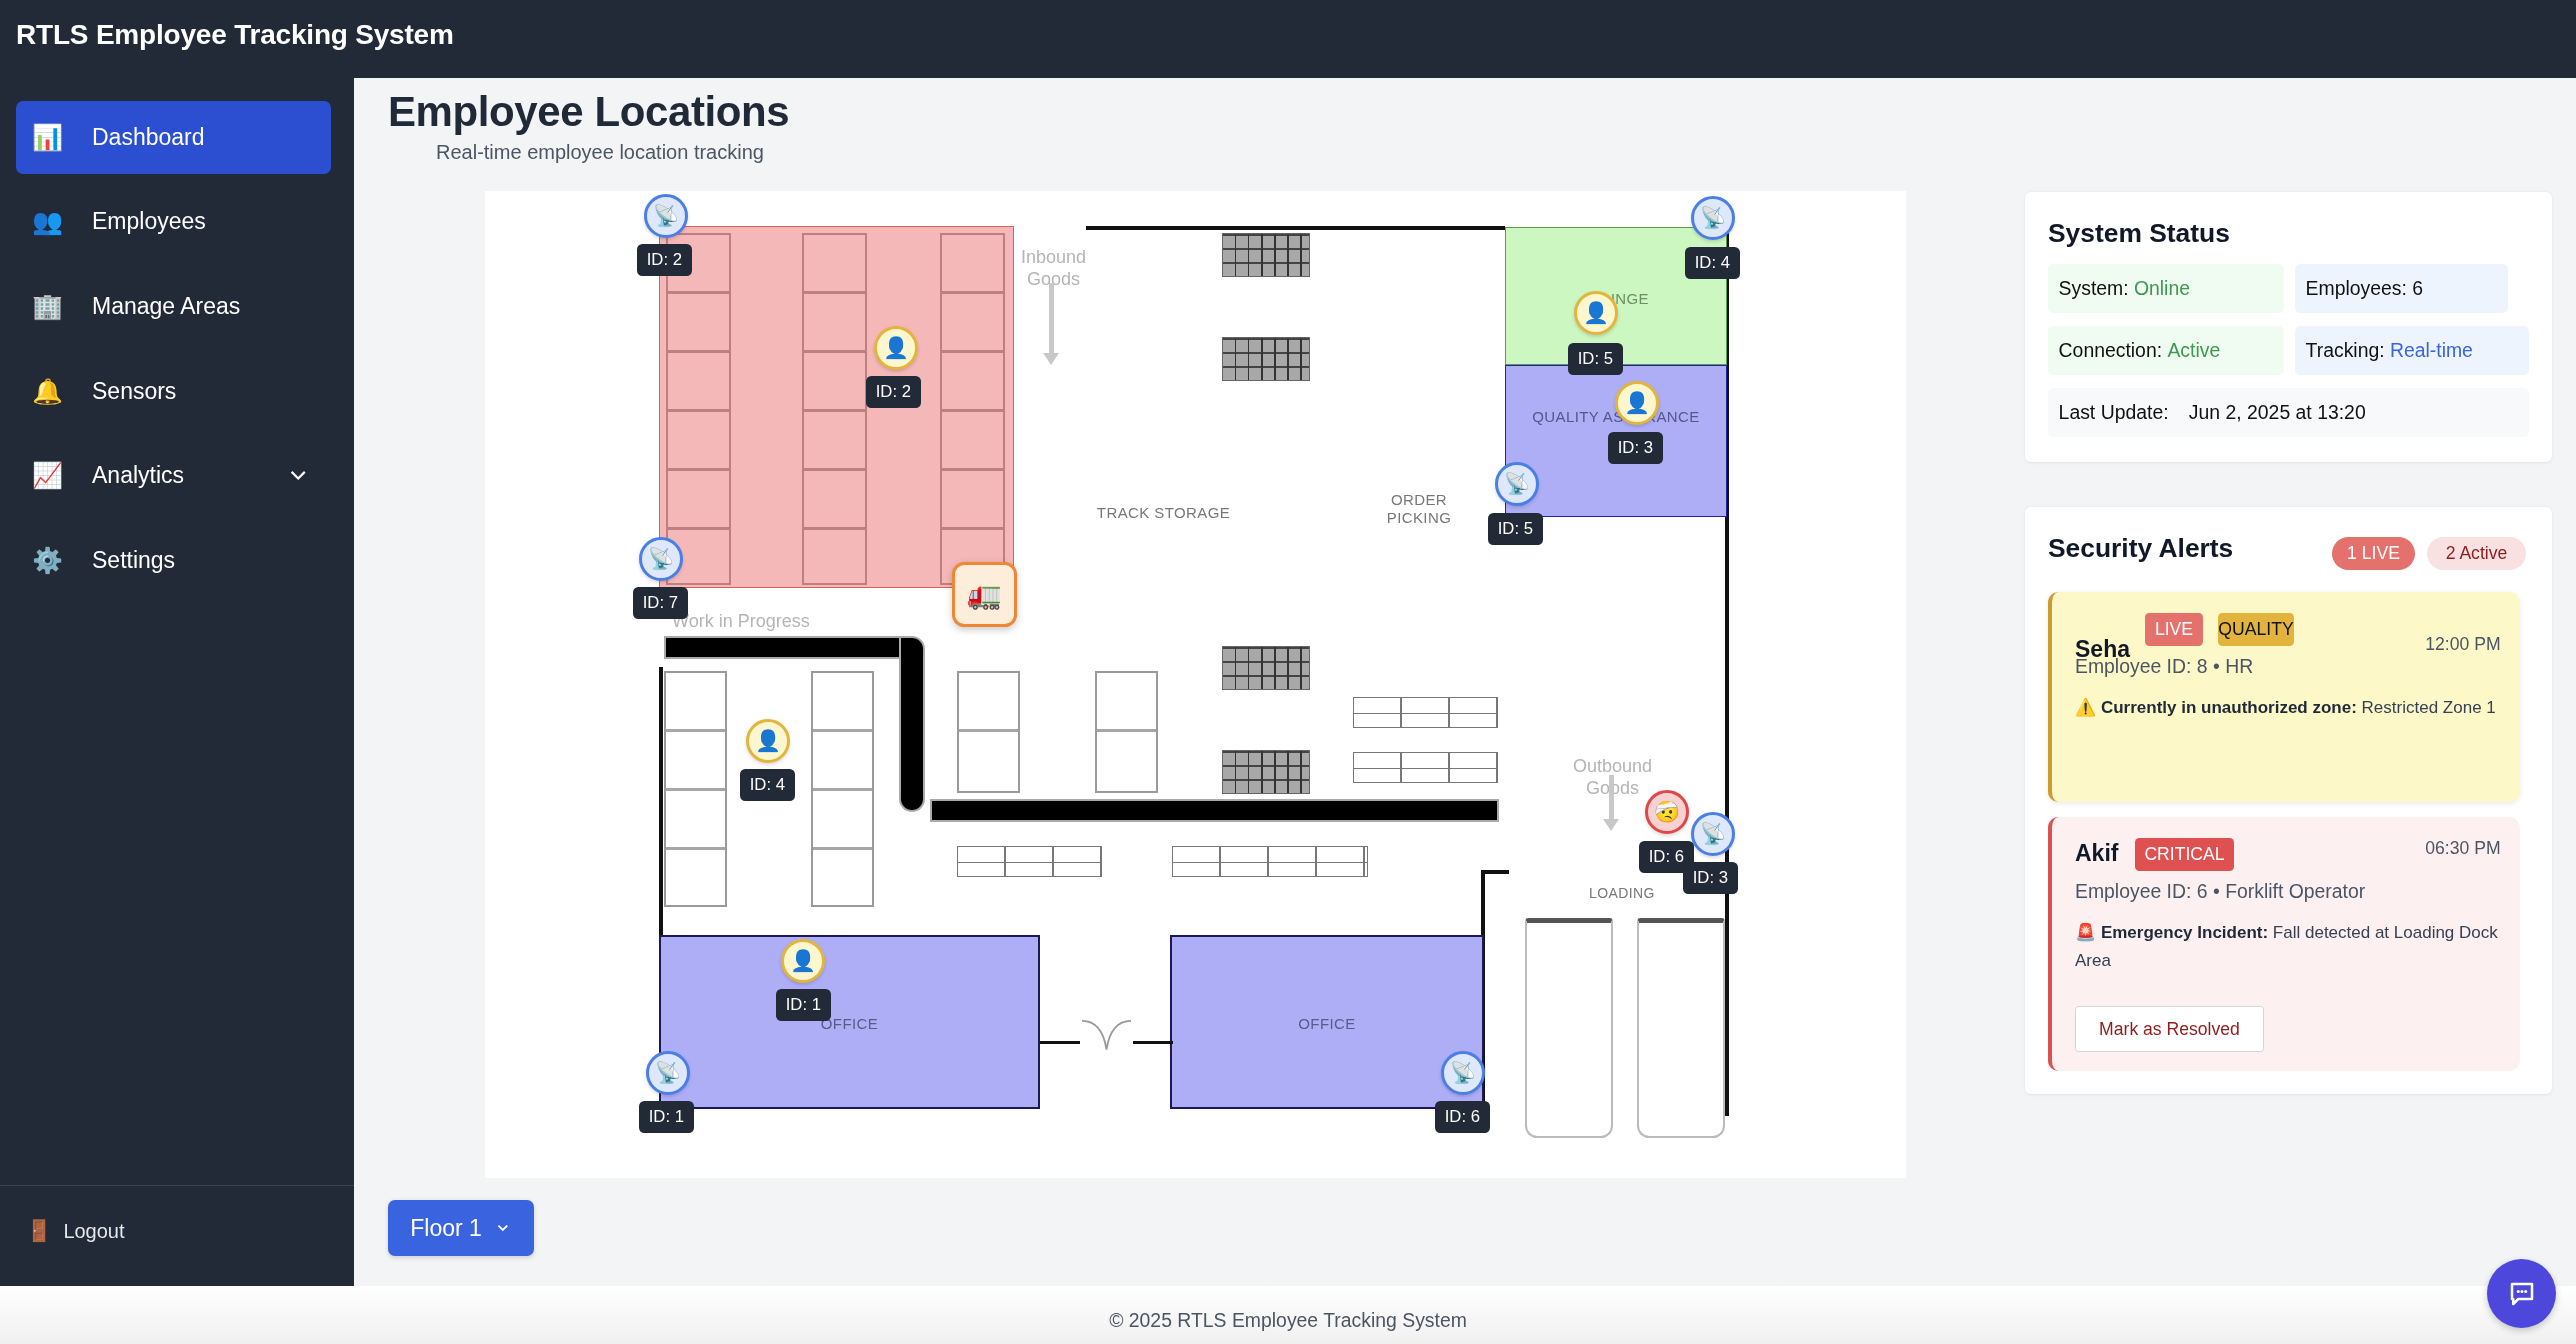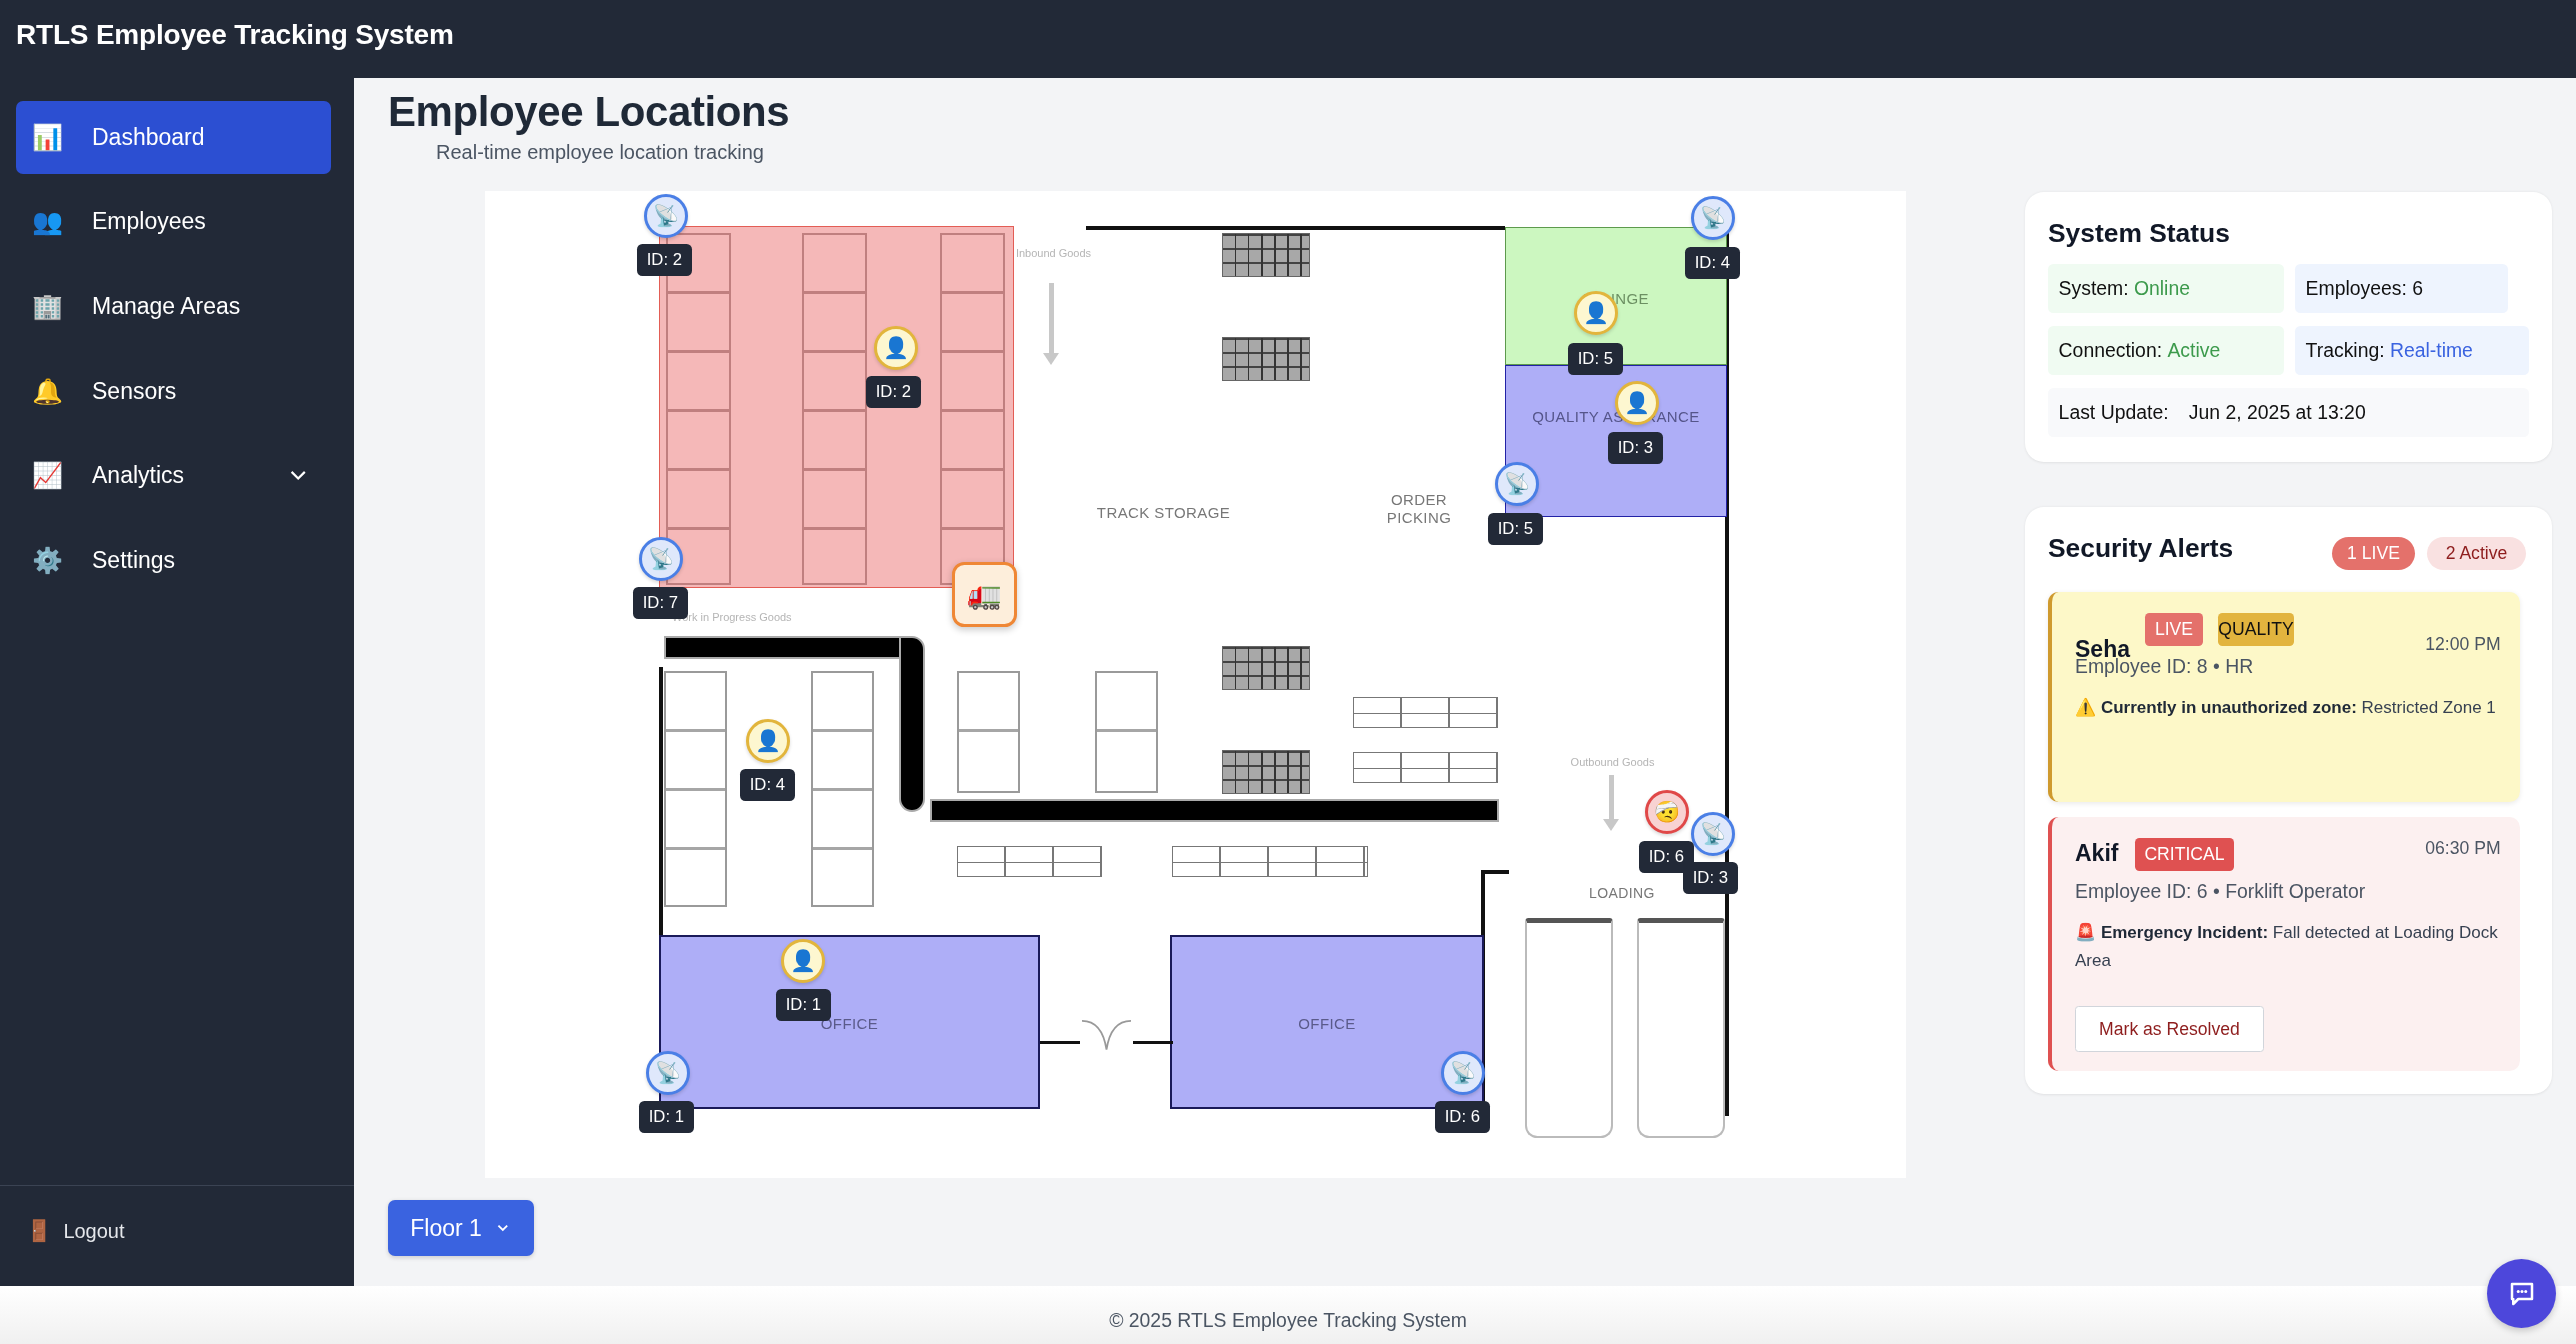--- a/index.html
+++ b/index.html
@@ -16,41 +16,41 @@
   .logout .nav-icon { margin-left: 0; margin-right: 19.4px; font-size: 21px; width: 17.6px; }
 
   .page-title { position: absolute; left: 388px; top: 88px; font-size: 42px; font-weight: 700; color: #1f2937; letter-spacing: -0.4px; }
   .page-subtitle { position: absolute; left: 388px; top: 141px; font-size: 20px; color: #4b5563; margin-left: 48px; }
 
   .map-card { position: absolute; left: 485px; top: 191px; width: 1421px; height: 987px; background: #fff; overflow: hidden; }
   .abs { position: absolute; }
   .wall { position: absolute; background: #111; }
   .zone { position: absolute; }
   .zone-label { position: absolute; font-size: 15px; color: #777; letter-spacing: 0.4px; text-align: center; }
-  .faint-label { position: absolute; font-size: 11px; color: #b5b5b5; text-align: center; line-height: 1.2; }
+  .faint-label { position: absolute; font-size: 18px; color: #b5b5b5; text-align: center; line-height: 1.2; }
   .rack { position: absolute; border: 2.6px solid #9a9a9a; background: transparent; }
   .rack-cell { position: absolute; left: 0; right: 0; border-top: 3.5px solid #a6a6a6; }
   .pallet { position: absolute; background:
       repeating-linear-gradient(90deg, transparent 0 11.5px, #333 11.5px 13.2px),
       repeating-linear-gradient(0deg, transparent 0 12.3px, #444 12.3px 14px),
       #a8a8a8; border: 1.8px solid #666; }
   .table-grid { position: absolute; border: 1.8px solid #777;
       background: repeating-linear-gradient(90deg, transparent 0 46px, #777 46px 48px); }
   .table-grid::after { content: ""; position: absolute; left: 0; right: 0; top: 50%; border-top: 1.8px solid #777; }
   .conveyor { position: absolute; background: #000; border: 2.6px solid #aaa; }
 
   .sensor { position: absolute; width: 44px; height: 44px; border-radius: 50%; background: #dfe8fb; border: 3.5px solid #4a7fe6; display: flex; align-items: center; justify-content: center; font-size: 21px; box-shadow: 0 1.8px 3.5px rgba(0,0,0,0.15); cursor: pointer; }
   .emp { position: absolute; width: 44px; height: 44px; border-radius: 50%; background: #fdf7d0; border: 3.5px solid #e2b53c; display: flex; align-items: center; justify-content: center; font-size: 21px; box-shadow: 0 1.8px 3.5px rgba(0,0,0,0.15); cursor: pointer; }
   .emp.alert { background: #f8d2d2; border-color: #e04848; }
   .tag { position: absolute; background: #222937; color: #fff; font-size: 16.7px; padding: 6.2px 9.7px; border-radius: 5.3px; white-space: nowrap; }
   .forklift { position: absolute; width: 65px; height: 65px; background: #fdeedb; border: 3.5px solid #ef8735; border-radius: 12.3px; display: flex; align-items: center; justify-content: center; font-size: 28px; box-shadow: 0 2.6px 7px rgba(0,0,0,0.2); cursor: pointer; }
 
   .floor-btn { position: absolute; left: 388px; top: 1200px; width: 146px; height: 56px; border-radius: 7px; background: #3a63e0; color: #fff; font-size: 23px; display: flex; align-items: center; justify-content: center; gap: 12.3px; box-shadow: 0 1.8px 4.4px rgba(0,0,0,0.15); cursor: pointer; border: none; }
 
-  .panel { position: absolute; left: 2025px; width: 527px; background: #fff; border-radius: 19px; box-shadow: 0 0.9px 2.6px rgba(0,0,0,0.08); }
+  .panel { position: absolute; left: 2025px; width: 527px; background: #fff; border-radius: 6px; box-shadow: 0 0.9px 2.6px rgba(0,0,0,0.08); }
   .panel-title { position: absolute; left: 23px; font-size: 26.4px; font-weight: 700; color: #111827; }
   .stat { position: absolute; height: 49px; border-radius: 5.3px; font-size: 19.4px; color: #111; display: flex; align-items: center; padding-left: 10.6px; }
   .stat.green { background: #f0fbf2; }
   .stat.blue { background: #eef4fe; }
   .stat.gray { background: #f8f9fb; gap: 15px; }
   .val-green { color: #3c9a4c; margin-left: 5.3px; }
   .val-blue { color: #3a63e0; margin-left: 5.3px; }
   .val-plain { margin-left: 5.3px; }
 
   .pill { position: absolute; height: 33px; border-radius: 16.7px; font-size: 17.6px; display: flex; align-items: center; justify-content: center; }

